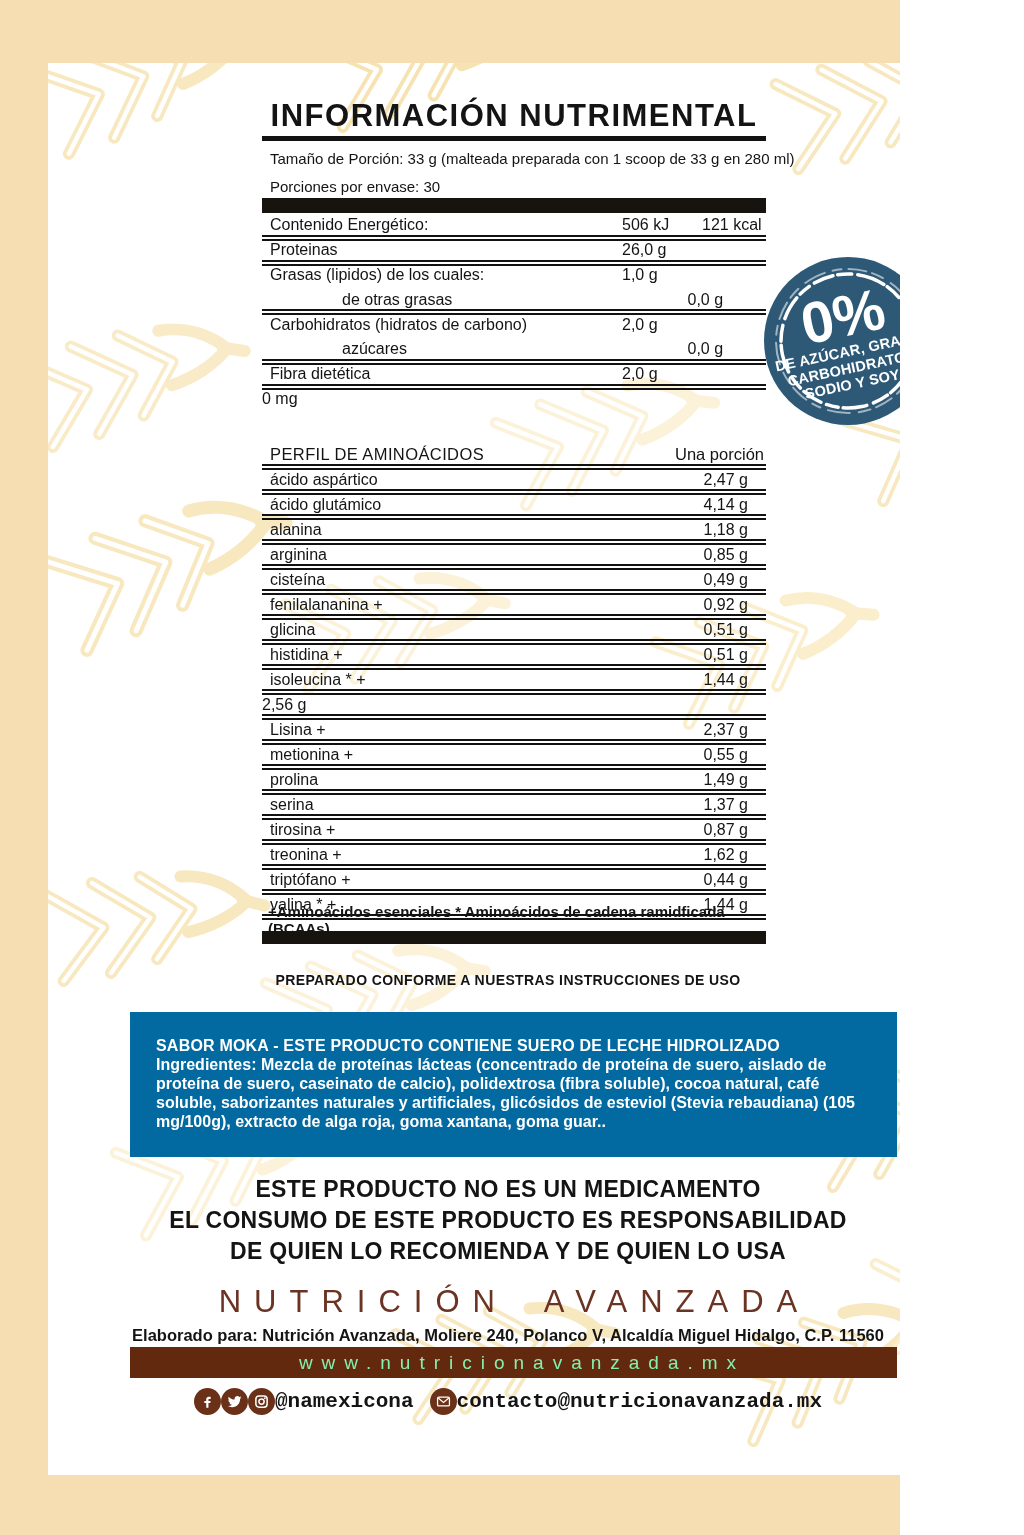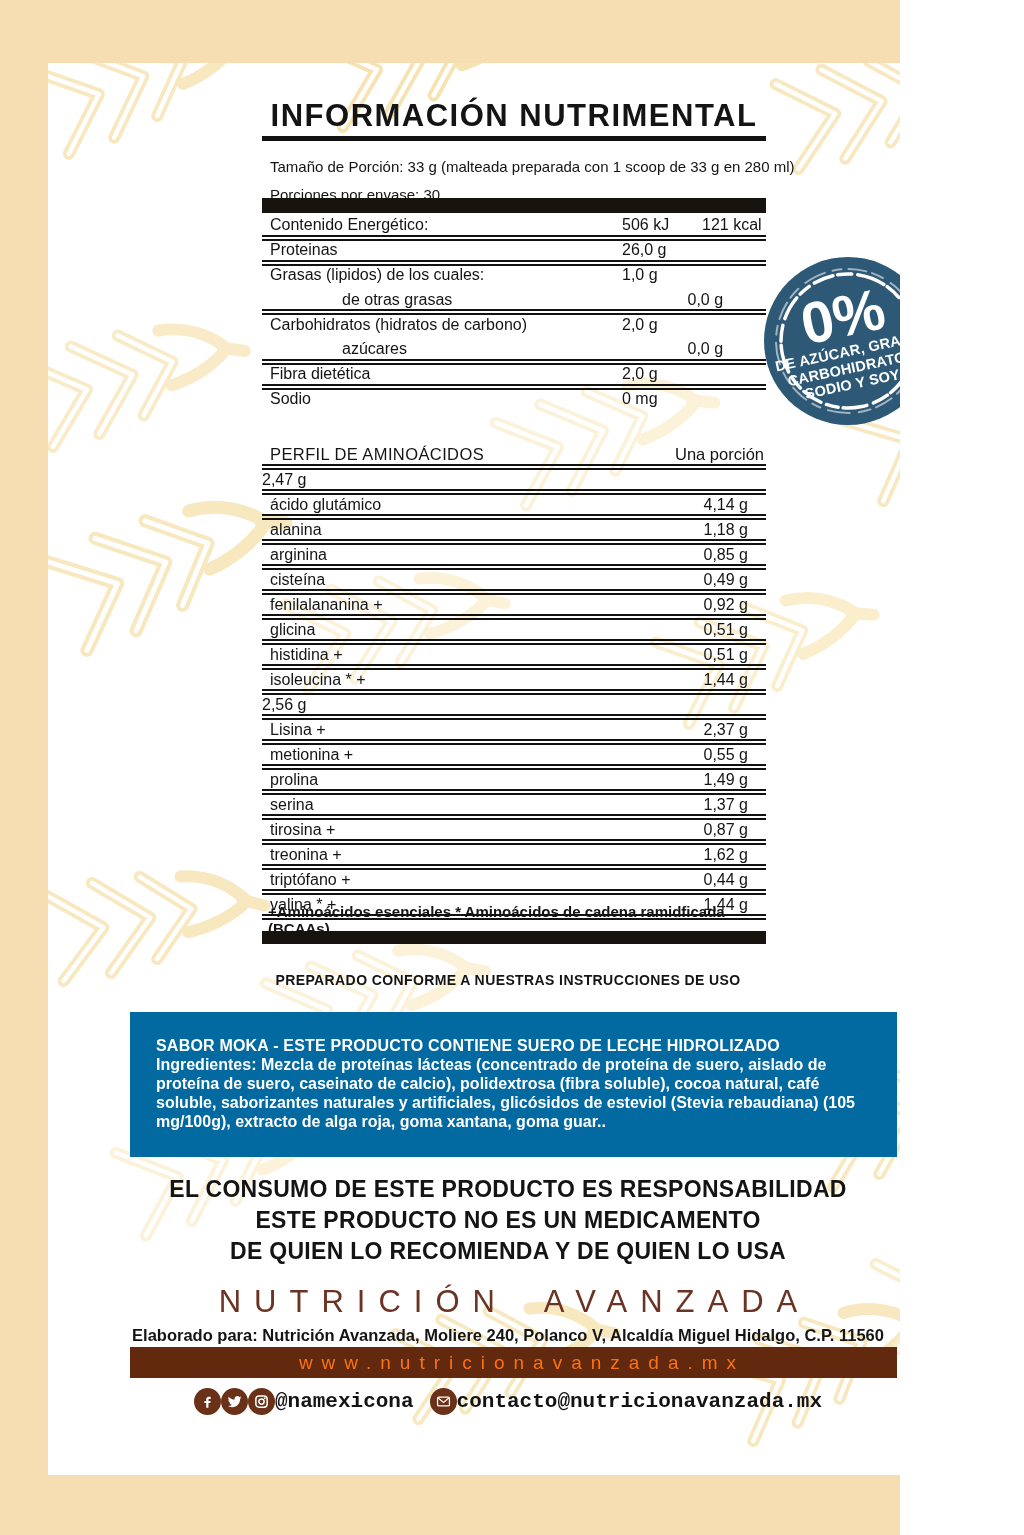--- a/index.html
+++ b/index.html
@@ -5,21 +5,21 @@
   html,body{margin:0;padding:0;}
   .page{position:relative;width:900px;height:1535px;background:#f7ddb2;font-family:"Liberation Sans",sans-serif;color:#141414;overflow:hidden;}
   .panel{position:absolute;left:48px;top:63px;width:920px;height:1412px;background:#ffffff;overflow:hidden;}
   .wm{position:absolute;inset:0;}
   .content{position:absolute;inset:0;z-index:2;}
 
   .abs{position:absolute;}
   .title{left:262px;top:98px;width:504px;text-align:center;font-size:31px;font-weight:800;letter-spacing:1.5px;}
   .title-rule{left:262px;top:136px;width:504px;height:5px;background:#121212;}
   .serving{left:270px;top:150px;width:500px;font-size:15px;line-height:18px;}
-  .serving div{margin-bottom:10px;white-space:nowrap;margin-top:8px;}
+  .serving div{margin-bottom:10px;white-space:nowrap;}
   .bar{left:262px;width:504px;height:15px;background:#17130e;}
   .bar1{top:198px;}
 
   .table{left:262px;width:504px;font-size:16px;}
   .et{top:216px;}
   .row{display:flex;align-items:center;height:18.8px;}
   .row .lbl{width:352px;padding-left:8px;white-space:nowrap;}
   .row .lbl.ind{padding-left:80px;}
   .row .v1{width:80px;}
   .row .v2{flex:1;}
@@ -47,21 +47,21 @@
 
   .ingbox{left:130px;top:1012px;width:767px;height:145px;background:#0369a1;color:#ffffff;box-sizing:border-box;padding:24px 26px 0 26px;font-size:16px;line-height:19px;font-weight:700;}
   .ingbox .hd{font-weight:800;letter-spacing:0.2px;}
   .ingbox .bl{font-weight:800;}
 
   .disclaimer{left:64px;top:1174px;width:888px;text-align:center;font-size:23px;line-height:31px;font-weight:800;letter-spacing:0.3px;}
 
   .brand{left:64px;top:1284px;width:888px;text-align:center;font-size:31px;font-weight:400;letter-spacing:13px;word-spacing:16px;color:#6b3323;padding-left:13px;box-sizing:border-box;white-space:nowrap;}
   .address{left:64px;top:1326px;width:888px;text-align:center;font-size:16.5px;font-weight:700;white-space:nowrap;}
 
-  .wwwbar{left:130px;top:1347px;width:767px;height:31px;background:#63290f;color:#f97316;text-align:center;font-size:19px;line-height:31px;letter-spacing:9px;padding-left:17px;box-sizing:border-box;}
+  .wwwbar{left:130px;top:1347px;width:767px;height:31px;background:#63290f;color:#86efac;text-align:center;font-size:19px;line-height:31px;letter-spacing:9px;padding-left:17px;box-sizing:border-box;}
 
   .social{left:64px;top:1388px;width:888px;display:flex;align-items:center;justify-content:center;gap:0;font-size:21px;font-weight:700;font-family:Liberation Mono, monospace;}
   .sicon{width:27px;height:27px;border-radius:50%;background:#6b3118;display:flex;align-items:center;justify-content:center;flex:0 0 auto;}
   .sicon svg{display:block;}
   .sgap{width:16px;}
 </style>
 </head>
 <body>
 
 <div class="page">
@@ -151,36 +151,36 @@
             <span class="v2"></span>
           </div>
           <div class="sep"></div>
           <div class="row">
             <span class="lbl">Fibra dietética</span>
             <span class="v1">2,0 g</span>
             <span class="v2"></span>
           </div>
           <div class="sep"></div>
           <div class="row">
-            <span class="lbl">Sodio</span>
             <span class="v1">0 mg</span>
             <span class="v2"></span>
           </div>
           <div class="gap"></div>
         </div>
     </div>
 
     <div class="abs table at">
       <div class="arow ahead">
         <span class="an">PERFIL DE AMINOÁCIDOS</span>
         <span class="av">Una porción</span>
       </div>
       <div class="sep"></div>
       <div>
           <div class="arow">
+            <span class="an">ácido aspártico</span>
             <span class="av">2,47 g</span>
           </div>
           <div class="sep"></div>
           <div class="arow">
             <span class="an">ácido glutámico</span>
             <span class="av">4,14 g</span>
           </div>
           <div class="sep"></div>
           <div class="arow">
             <span class="an">alanina</span>
@@ -282,22 +282,22 @@
         <div class="badge-line">SODIO Y SOYA</div>
       </div>
     </div>
 
     <div class="abs ingbox">
       <div class="hd">SABOR MOKA - ESTE PRODUCTO CONTIENE SUERO DE LECHE HIDROLIZADO</div>
       <div><span class="bl">Ingredientes:</span><span> Mezcla de proteínas lácteas (concentrado de proteína de suero, aislado de proteína de suero, caseinato de calcio), polidextrosa (fibra soluble), cocoa natural, café soluble, saborizantes naturales y artificiales, glicósidos de esteviol (Stevia rebaudiana) (105 mg/100g), extracto de alga roja, goma xantana, goma guar..</span></div>
     </div>
 
     <div class="abs disclaimer">
+      <div>ESTE PRODUCTO NO ES UN MEDICAMENTO</div>
       <div>EL CONSUMO DE ESTE PRODUCTO ES RESPONSABILIDAD</div>
-      <div>ESTE PRODUCTO NO ES UN MEDICAMENTO</div>
       <div>DE QUIEN LO RECOMIENDA Y DE QUIEN LO USA</div>
     </div>
 
     <div class="abs brand">NUTRICIÓN AVANZADA</div>
     <div class="abs address">Elaborado para: Nutrición Avanzada, Moliere 240, Polanco V, Alcaldía Miguel Hidalgo, C.P. 11560</div>
     <div class="abs wwwbar">www.nutricionavanzada.mx</div>
 
     <div class="abs social">
       <span class="sicon">
         <svg width="15" height="15" viewBox="0 0 24 24">

